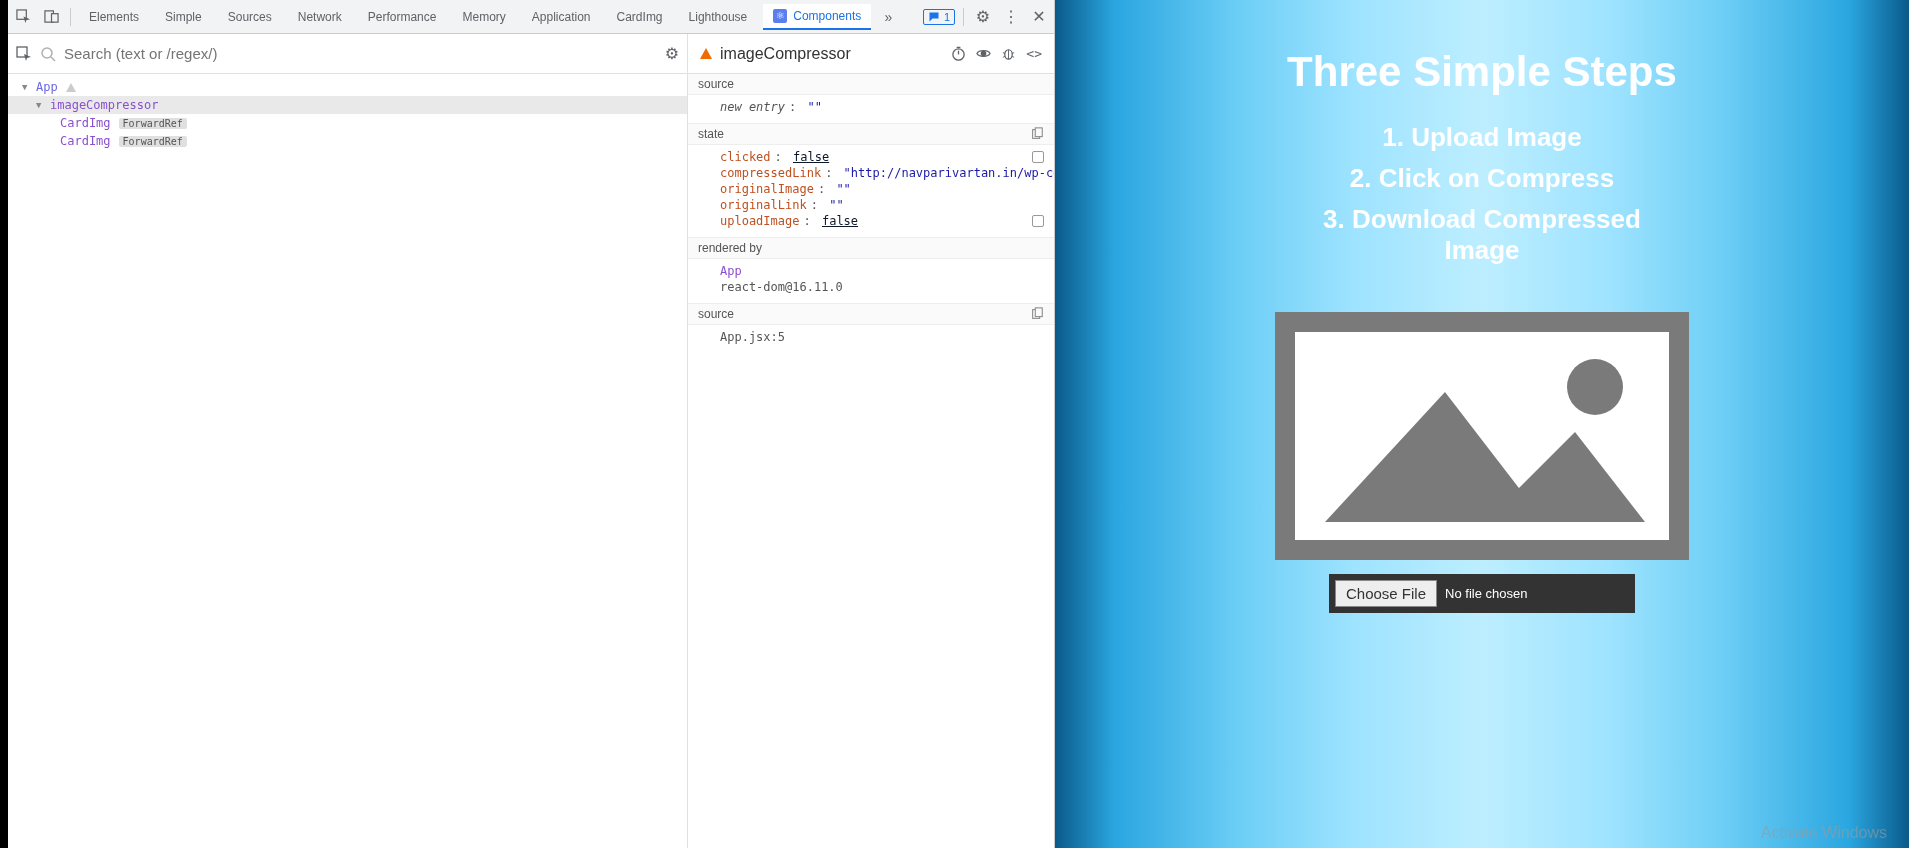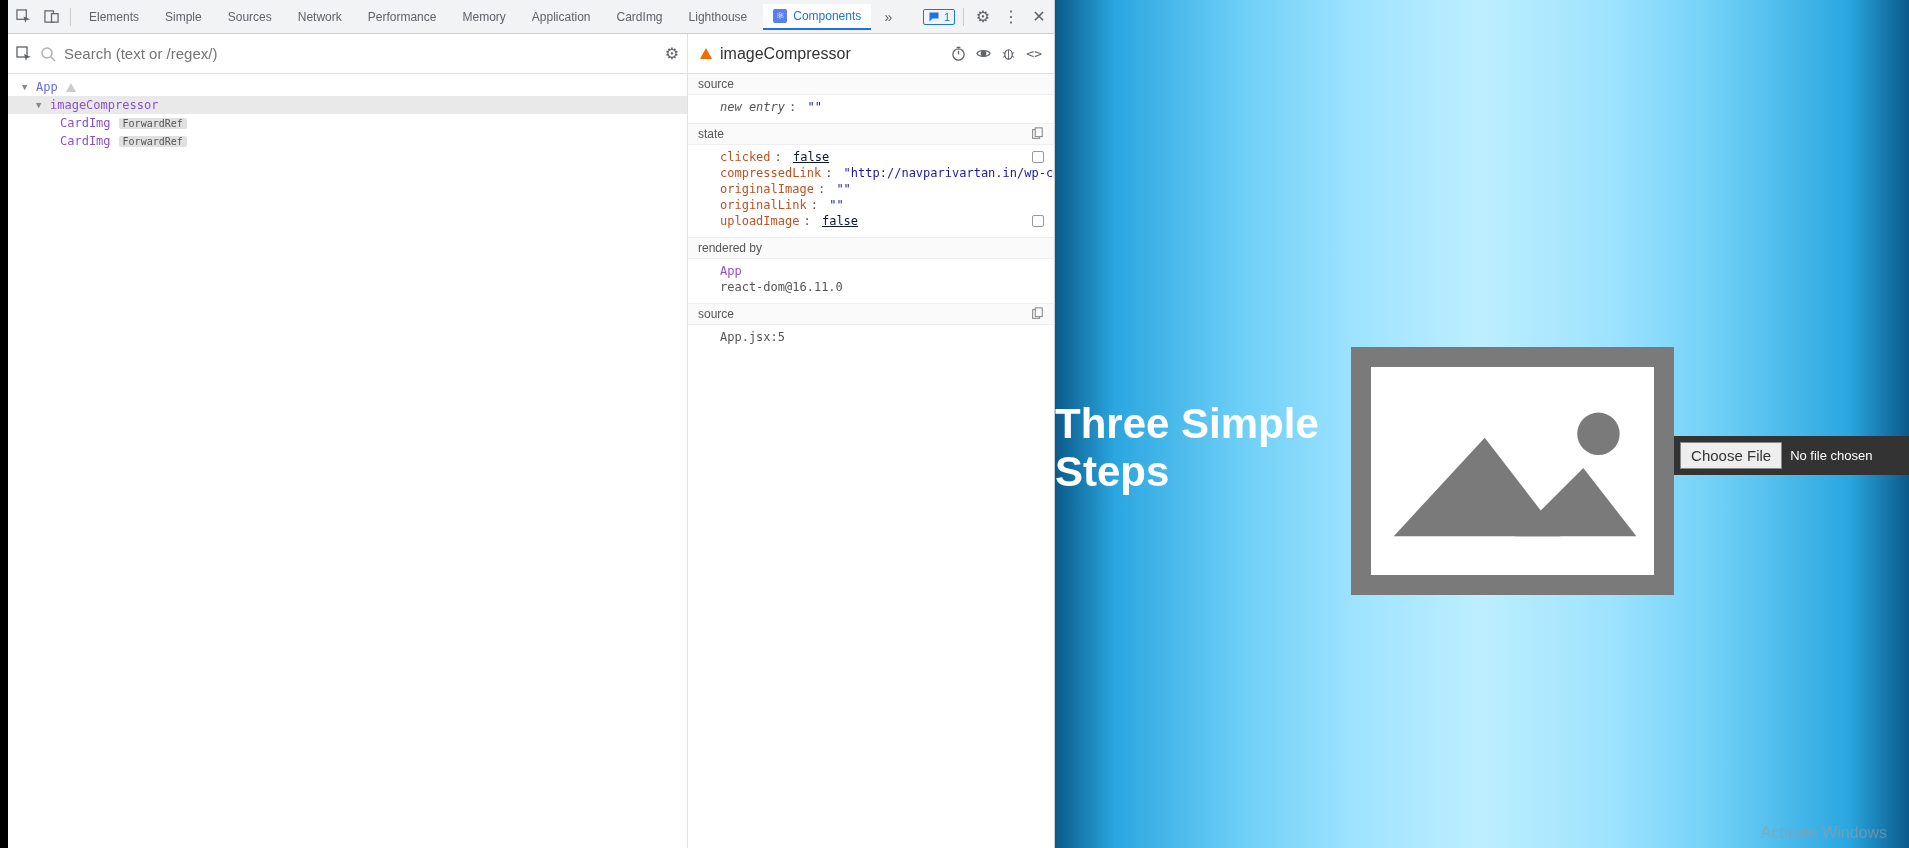--- a/index.html
+++ b/index.html
@@ -50,21 +50,21 @@
   .prop-key { color: #c05020; }
   .prop-key.plain { color: #555; }
   .prop-key.rend { color: #8a50cf; }
   .colon { color: #555; }
   .prop-val { color: #1a1aa6; }
   .prop-val.bool { color: #0f172a; text-decoration: underline; }
   .prop-val.str { color: #1a1aa6; }
   .row-check { margin-left: auto; width: 12px; height: 12px; border: 1px solid #999; border-radius: 2px; background: #fff; flex: none; }
 
   
-  .app { flex: 1; background: linear-gradient(90deg, #0a5a8a 0%, #2aa6e0 7%, #6ecff6 22%, #9ee3ff 35%, #bdeeff 50%, #9ee3ff 65%, #6ecff6 78%, #2aa6e0 93%, #0a5a8a 100%); display: flex; flex-direction: row; align-items: center; padding-top: 48px; color: #fff; font-family: "Segoe UI", Arial, sans-serif; position: relative; overflow: hidden; }
+  .app { flex: 1; background: linear-gradient(90deg, #0a5a8a 0%, #2aa6e0 7%, #6ecff6 22%, #9ee3ff 35%, #bdeeff 50%, #9ee3ff 65%, #6ecff6 78%, #2aa6e0 93%, #0a5a8a 100%); display: flex; flex-direction: column; align-items: center; padding-top: 48px; color: #fff; font-family: "Segoe UI", Arial, sans-serif; position: relative; overflow: hidden; }
   .app h1 { font-size: 42px; font-weight: 600; }
   .steps-list { margin-top: 16px; text-align: center; }
   .steps-list div { font-size: 26px; font-weight: 600; margin-top: 10px; }
   .placeholder { margin-top: 46px; width: 414px; height: 248px; background: #7a7a7a; padding: 20px; }
   .placeholder-inner { width: 100%; height: 100%; background: #fff; position: relative; overflow: hidden; }
   .file-row { margin-top: 14px; background: #333; color: #fff; display: flex; align-items: center; padding: 6px; width: 306px; }
   .file-btn { background: #eee; color: #333; border: 1px solid #888; padding: 4px 10px; font-size: 15px; }
   .file-text { margin-left: 8px; font-size: 13px; }
   .activate { position: absolute; bottom: 6px; right: 22px; color: #9a9a9a; font-size: 16px; opacity: 0.6; }
 
@@ -265,20 +265,25 @@
           <span class="prop-key plain">App.jsx:5</span>
         </div>
       </div>
 
     </div>
   </div>
 </div>
 
 <div class="app">
   <h1>Three Simple Steps</h1>
+  <div class="steps-list">
+    <div>1. Upload Image</div>
+    <div>2. Click on Compress</div>
+    <div style="max-width:340px;margin-left:auto;margin-right:auto;">3. Download Compressed Image</div>
+  </div>
 
   <div class="placeholder">
     <div class="placeholder-inner">
       <svg width="100%" height="100%" viewBox="0 0 374 208">
         <circle cx="300" cy="55" r="28" fill="#7a7a7a"></circle>
         <polygon points="30,190 150,60 250,190" fill="#7a7a7a"></polygon>
         <polygon points="190,190 280,100 350,190" fill="#7a7a7a"></polygon>
       </svg>
     </div>
   </div>

